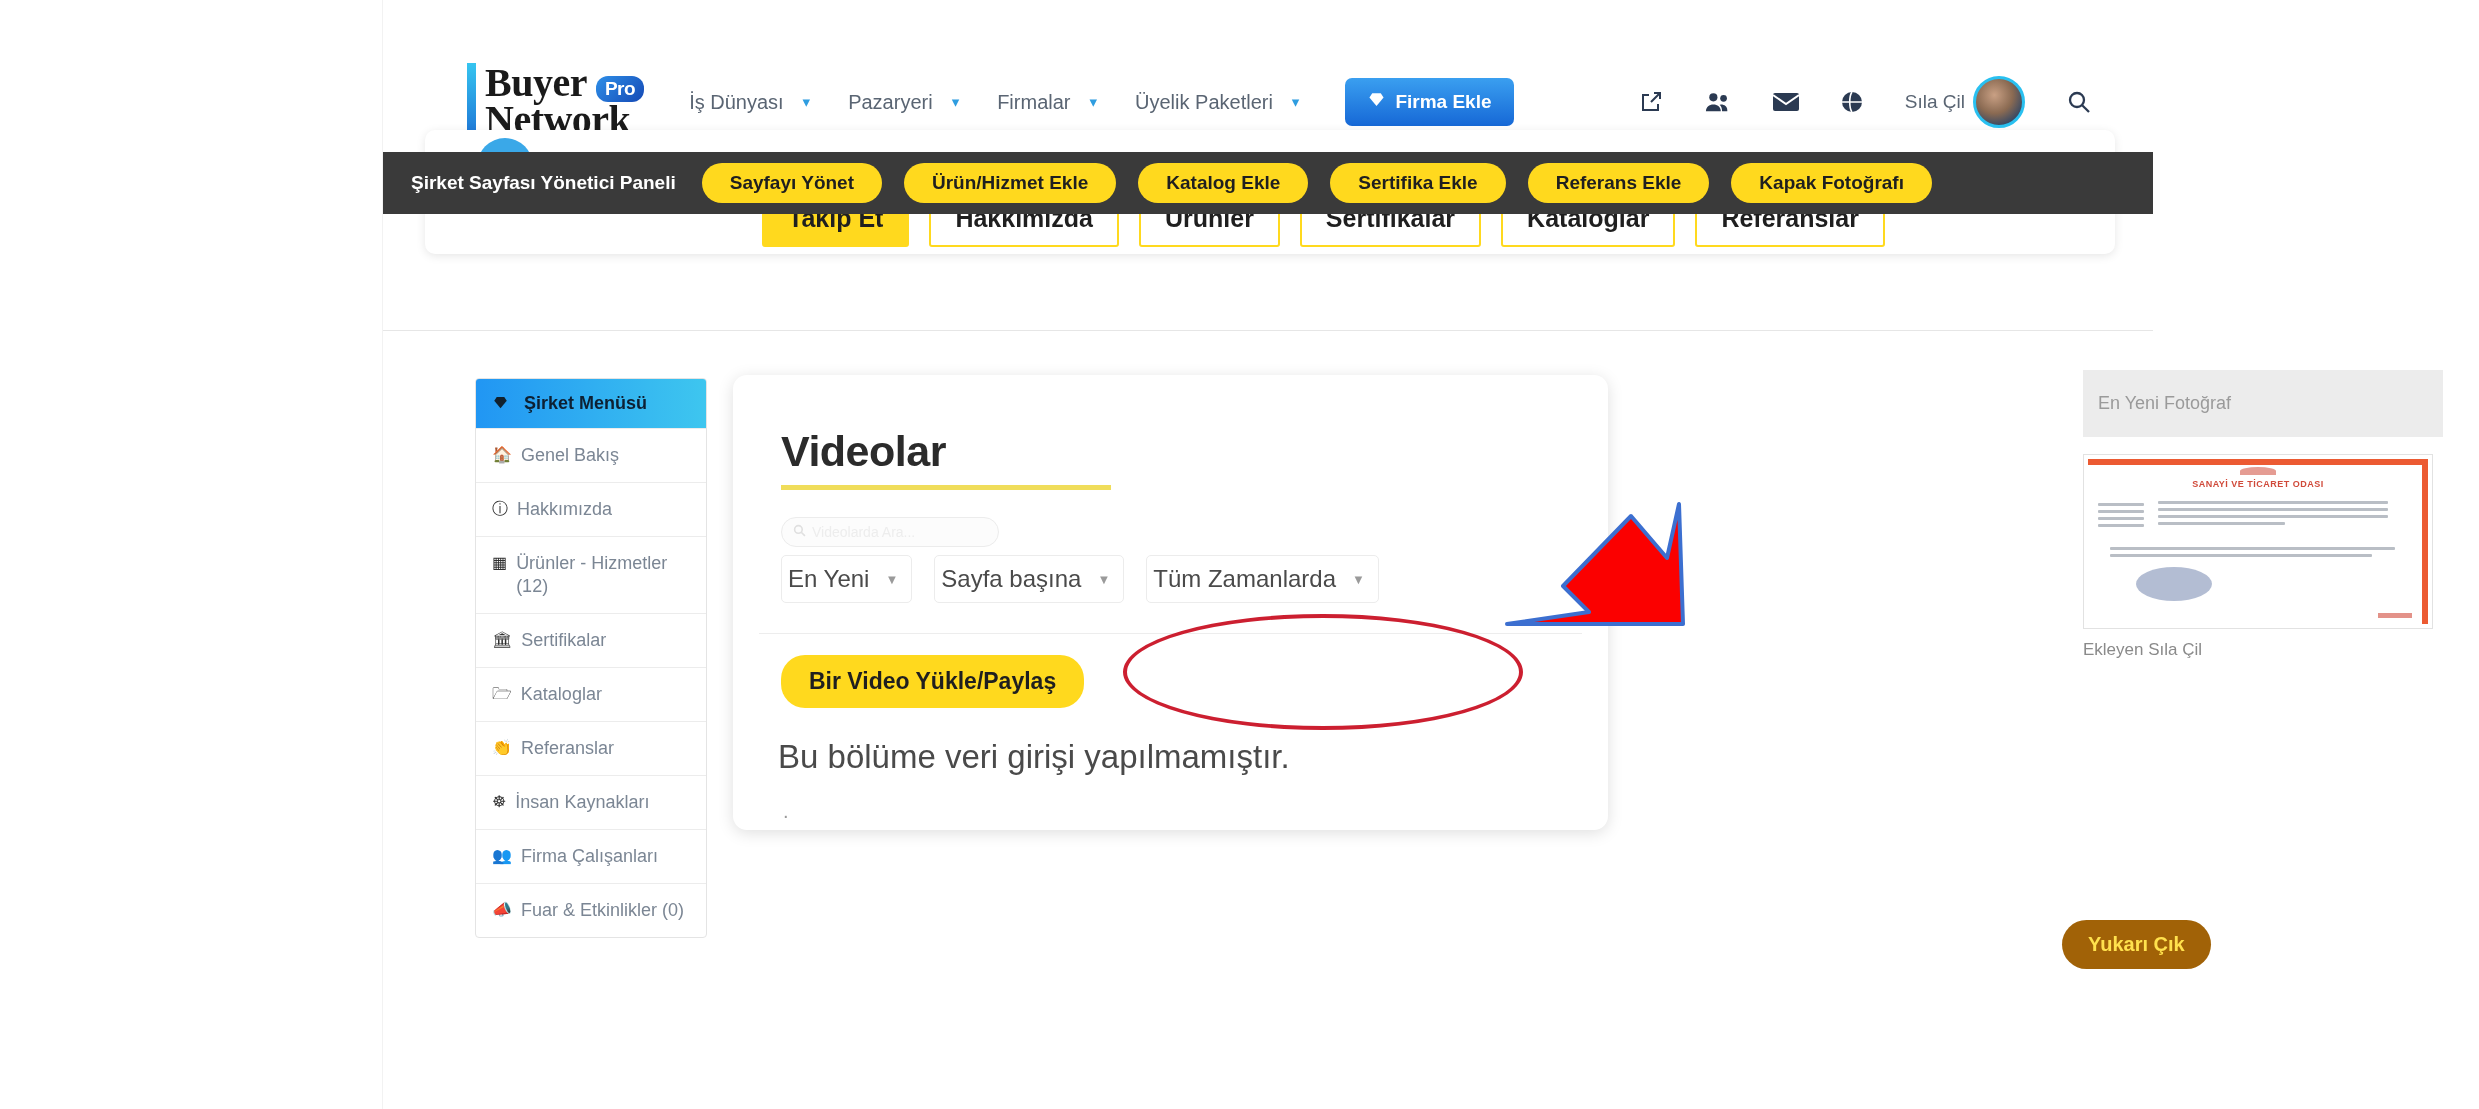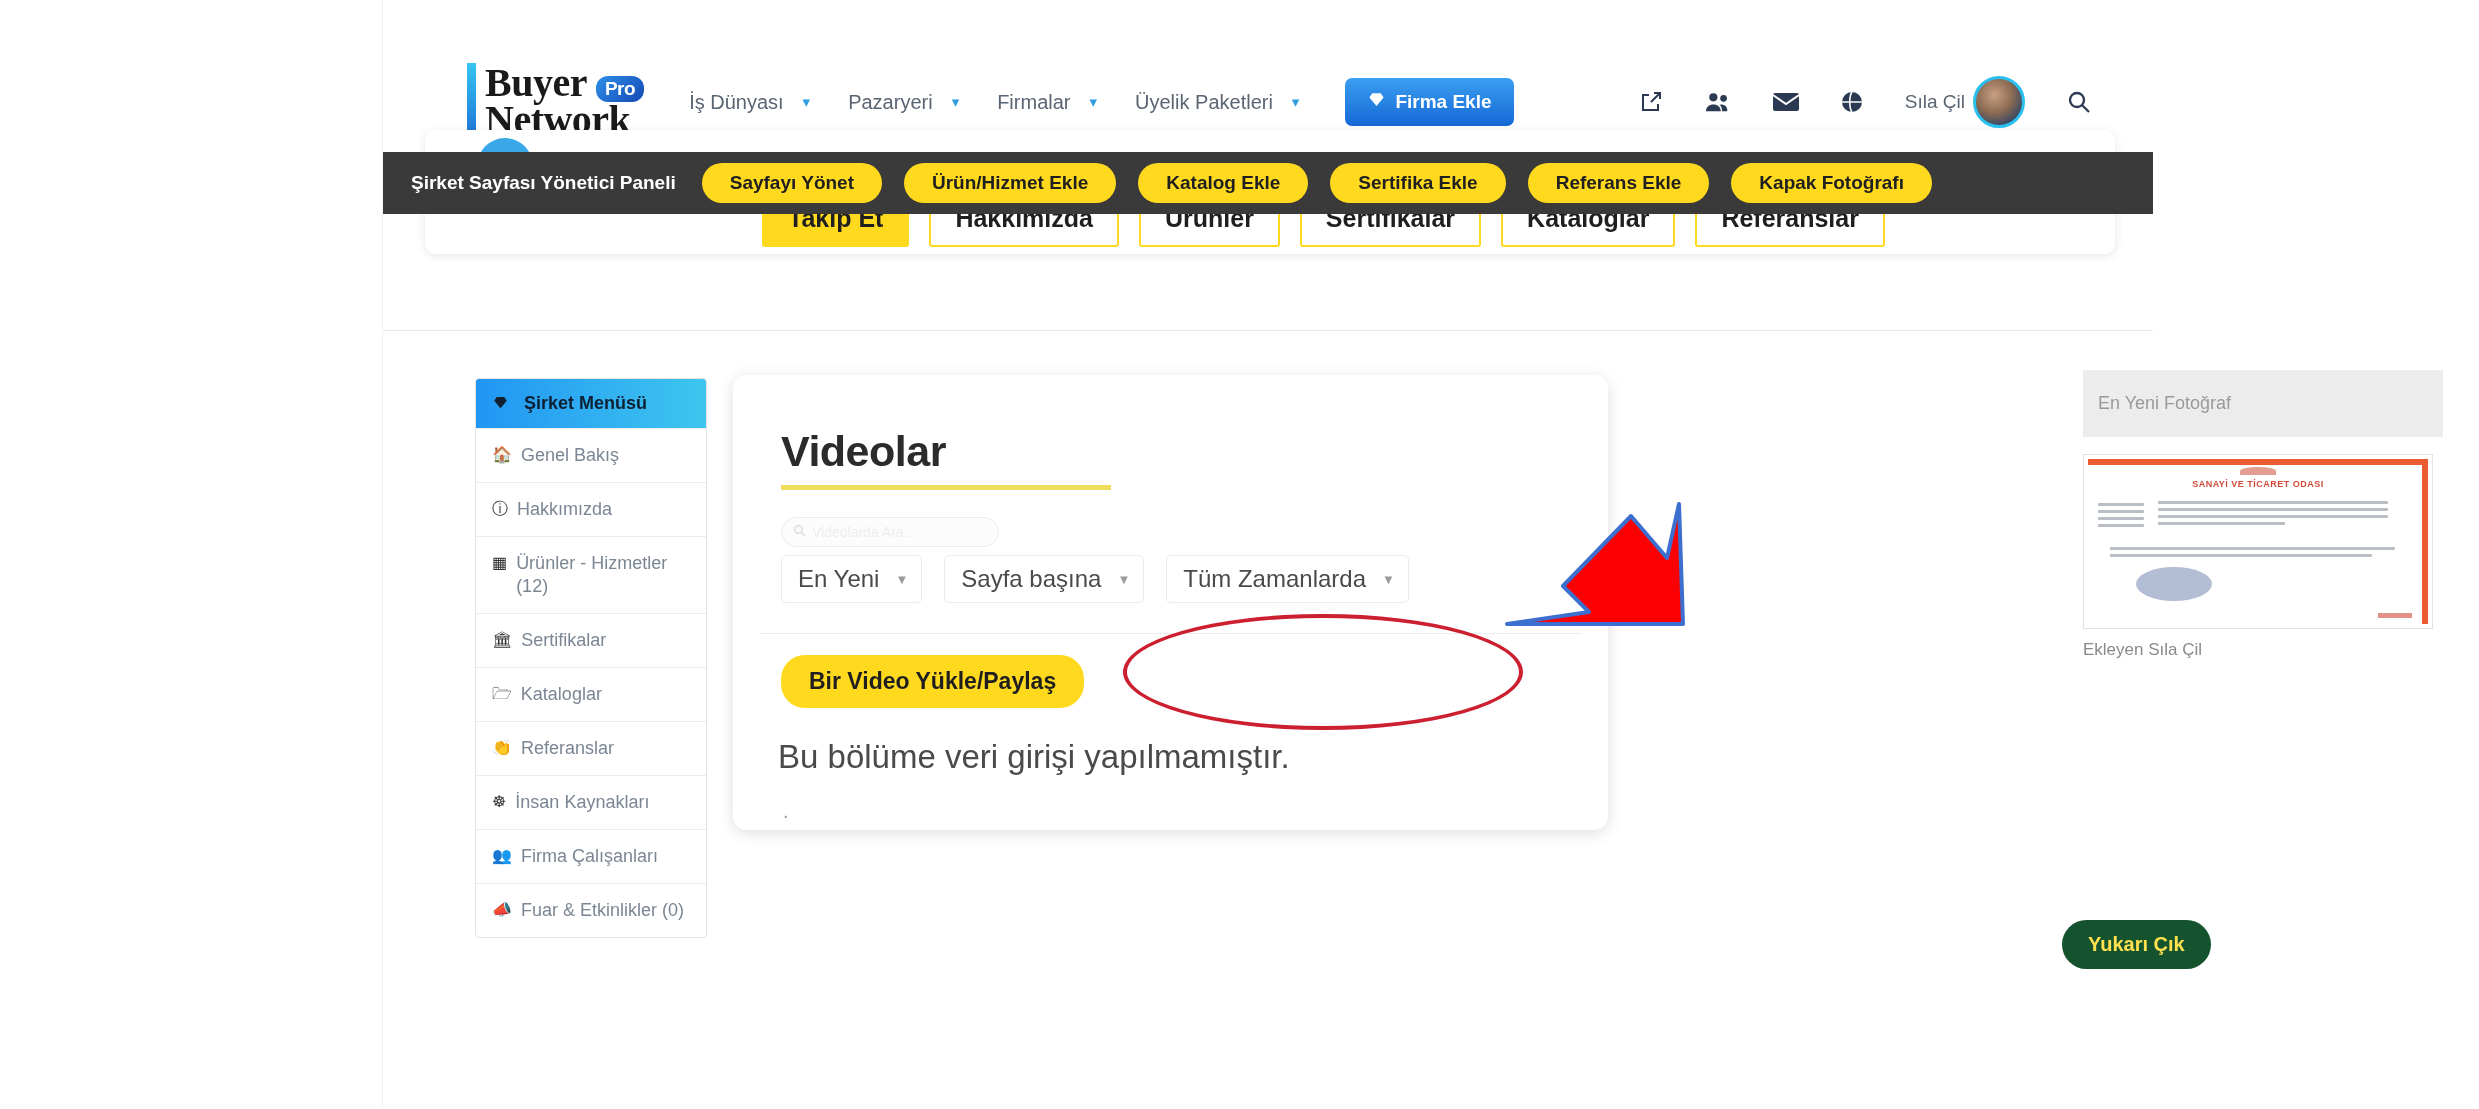--- a/index.html
+++ b/index.html
@@ -136,21 +136,21 @@
     border:1px solid #ececec; border-radius:16px; background:#fcfcfc;
     display:flex; align-items:center; gap:6px; padding: 0 11px;
   }
   .searchbox .mag { color:#e2e2e2; font-size:13px; }
   .searchbox .ph { color:#ededed; font-size:14px; }
 
   .filters { position:absolute; left:48px; top:180px; display:flex; gap:22px; }
   .sel {
     border:1px solid #ececec; background:#ffffff; border-radius:5px;
     height:48px; display:flex; align-items:center; gap:16px;
-    padding: 0 13px 0 16px; color:#4a4a4a; font-size:24px; white-space:nowrap;
+    padding: 0 13px 0 6px; color:#4a4a4a; font-size:24px; white-space:nowrap;
   }
   .sel .arw { color:#9a9a9a; font-size:13px; }
 
   .divider { position:absolute; left:26px; top:258px; width:823px; height:1px; background:#ededed; }
 
   .upload-btn {
     position:absolute; left:48px; top:280px;
     background:#ffd91e; color:#1f1f1f; font-size:23px; font-weight:700;
     padding: 13px 28px; border-radius:24px; white-space:nowrap; cursor:pointer;
   }
@@ -196,21 +196,21 @@
   .seal {
     position:absolute; left:52px; top:112px; width:76px; height:34px;
     border-radius:50%; background:#9aa7c4; opacity:.75;
   }
   .stamp { position:absolute; right:20px; bottom:10px; width:34px; height:5px; background:#d04a3a; opacity:.6; }
   .rp-caption { margin-top:11px; color:#8a8a8a; font-size:17px; }
 
   
   .scrolltop {
     position:absolute; left:2062px; top:920px;
-    background:#14532d; color:#ffe14d; font-size:20px; font-weight:700;
+    background:#a16207; color:#ffe14d; font-size:20px; font-weight:700;
     padding: 13px 26px; border-radius:26px; white-space:nowrap; cursor:pointer;
   }
 
   
   .edge-l { position:absolute; left:382px; top:0; width:1px; height:1109px; background:#f2f2f2; }
 </style>
 </head>
 <body>
 
 <div class="page">

